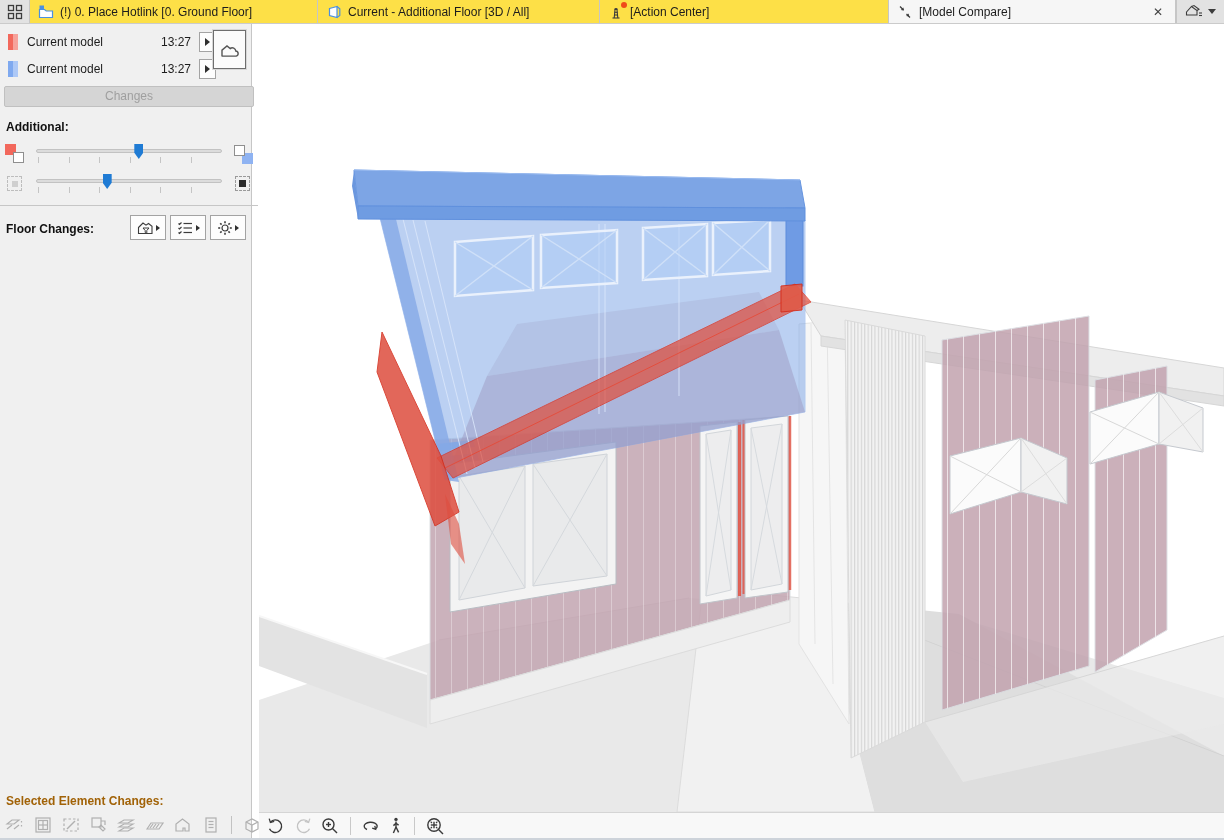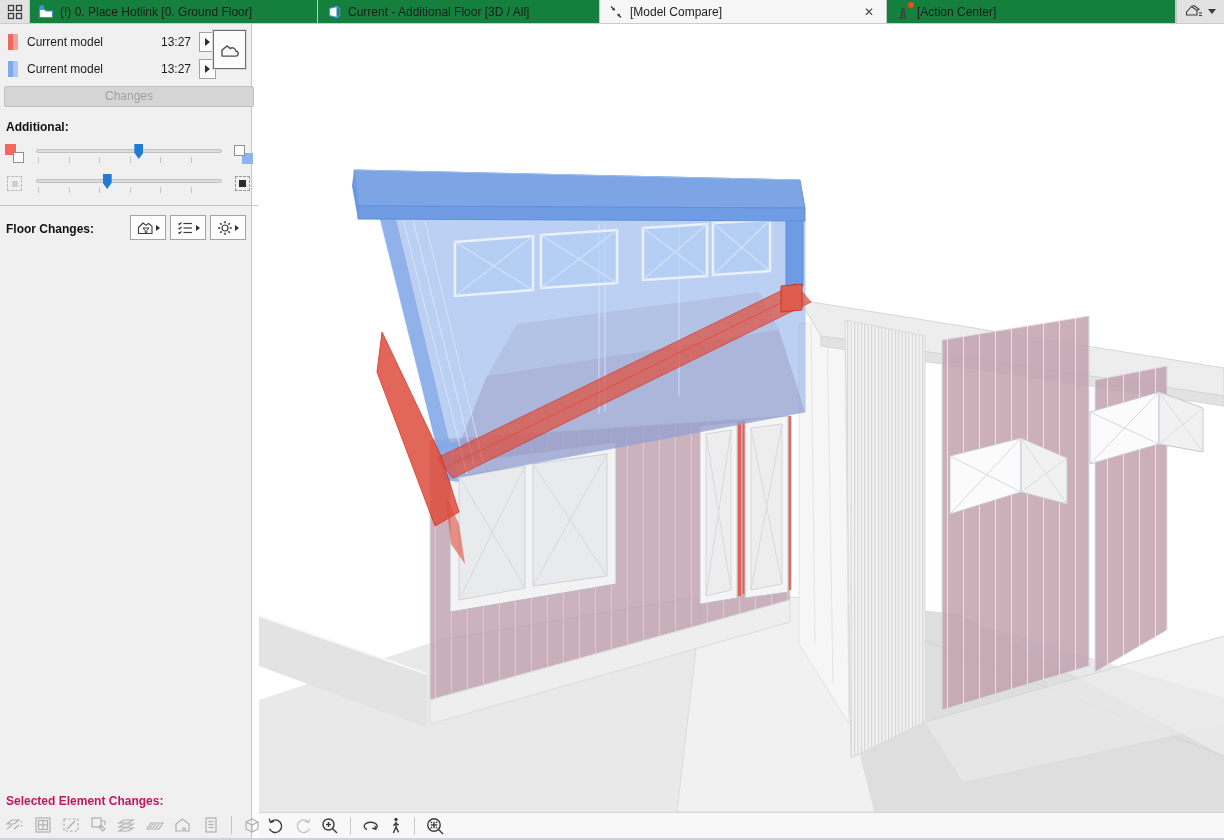--- a/index.html
+++ b/index.html
@@ -3,21 +3,21 @@
 <meta charset="utf-8">
 <style>
   * { margin:0; padding:0; box-sizing:border-box; }
   html,body { width:1224px; height:840px; overflow:hidden; }
   body { font-family:"Liberation Sans", sans-serif; font-size:12px; color:#1c1c1c; background:#e8e8e8; }
   .app { position:relative; width:1224px; height:840px; background:#fff; }
 
   
   .tabbar { position:absolute; top:0; left:0; right:0; height:24px; display:flex; background:#e2e2e2; border-bottom:1px solid #cbcbcb; }
   .tab-overview { width:30px; display:flex; align-items:center; justify-content:center; border-right:1px solid #c6c6c6; cursor:pointer; }
-  .tab { display:flex; align-items:center; gap:6px; padding:0 8px; border-right:1px solid #c6c6c6; background:#15803d; cursor:pointer; white-space:nowrap; overflow:hidden; }
+  .tab { display:flex; align-items:center; gap:6px; padding:0 8px; border-right:1px solid #c6c6c6; background:#fde047; cursor:pointer; white-space:nowrap; overflow:hidden; }
   .tab.active { background:#f6f6f6; }
   .tab .lbl { overflow:hidden; text-overflow:ellipsis; }
   .tab .close { margin-left:auto; font-size:12px; color:#444; padding:0 4px; }
   .t1 { width:288px; } .t2 { width:282px; } .t3 { width:287px; } .t4 { width:289px; }
   .tab-corner { width:48px; margin-left:auto; display:flex; align-items:center; justify-content:center; gap:4px; border-left:1px solid #c6c6c6; cursor:pointer; }
   .caret-down { width:0; height:0; border-left:4px solid transparent; border-right:4px solid transparent; border-top:5px solid #3c3c3c; }
   .notif-dot { position:absolute; top:-2px; right:-3px; width:6px; height:6px; border-radius:50%; background:#f04b1a; }
   .icon-wrap { position:relative; display:flex; }
 
   
@@ -51,21 +51,21 @@
   .thumb { position:absolute; top:2px; width:9px; height:15px; background:#1f7bd4;
            clip-path:polygon(0 0,100% 0,100% 58%,50% 100%,0 58%); }
 
   .mc-buttons { position:absolute; top:191px; right:5px; display:flex; gap:4px; }
   .mc-btn { width:36px; height:25px; border:1px solid #a3a3a3; background:#fdfdfd; display:flex; align-items:center; justify-content:center; gap:2px; cursor:pointer; }
   .tri-r-sm { width:0; height:0; border-left:4px solid #2e2e2e; border-top:3px solid transparent; border-bottom:3px solid transparent; }
 
   .tree { position:absolute; top:224px; left:6px; right:4px; }
   .tree-row { display:flex; align-items:center; gap:7px; height:20px; cursor:pointer; }
 
-  .sel-label { position:absolute; bottom:30px; left:6px; font-weight:bold; color:#be185d; }
+  .sel-label { position:absolute; bottom:30px; left:6px; font-weight:bold; color:#a16207; }
   .panel-icons { position:absolute; bottom:3px; left:5px; display:flex; align-items:center; gap:8px; }
   .vsep { width:1px; height:18px; background:#c2c2c2; margin:0 2px; }
 
   
   .viewport { position:absolute; top:24px; left:259px; width:965px; height:788px; background:#ffffff; overflow:hidden; cursor:crosshair; }
   .viewport svg { display:block; }
 
   
   .navbar { position:absolute; left:259px; bottom:2px; width:965px; height:26px; background:#f8f8f8; border-top:1px solid #d5d5d5; display:flex; align-items:center; gap:7px; padding-left:7px; }
   .navbar .nsep { width:1px; height:18px; background:#c9c9c9; margin:0 3px; }
@@ -96,49 +96,49 @@
       </svg>
       <span class="lbl">(!) 0. Place Hotlink [0. Ground Floor]</span>
     </div>
 
     <div class="tab t2">
       <svg width="16" height="16" viewBox="0 0 16 16">
         <path d="M3.5 4.5 L11 2.5 V13.5 L3.5 11.5 Z" fill="#fff" stroke="#4a90e2" stroke-width="1.2"></path>
         <path d="M11 2.5 L13.8 4.8 V11.4 L11 13.5" fill="none" stroke="#4a90e2" stroke-width="1.2"></path>
       </svg>
       <span class="lbl">Current - Additional Floor [3D / All]</span>
-    </div>
-
-    <div class="tab t3 active">
-      <svg width="16" height="16" viewBox="0 0 16 16">
-        <g stroke="#3c3c3c" stroke-width="1.3" fill="#3c3c3c">
-          <line x1="3" y1="2.5" x2="6.5" y2="6"></line>
-            <path d="M6.9 6.4 L3.9 5.9 L6.4 3.4 Z" stroke="none"></path>
-          <line x1="13" y1="13.5" x2="9.5" y2="10"></line>
-            <path d="M9.1 9.6 L12.1 10.1 L9.6 12.6 Z" stroke="none" transform="rotate(180 10.6 11.1)"></path>
-        </g>
-      </svg>
-      <span class="lbl">[Model Compare]</span>
-      <span class="close">✕</span>
     </div>
 
     <div class="tab t4">
       <span class="icon-wrap">
         <svg width="16" height="16" viewBox="0 0 16 16">
           <g fill="none" stroke="#3c3c3c" stroke-width="1.1">
             <path d="M6.2 14 L7 5.5 H9 L9.8 14"></path>
             <path d="M6.6 5.5 a1.6 1.9 0 0 1 2.8 0"></path>
             <line x1="4.5" y1="14" x2="11.5" y2="14"></line>
             <line x1="6.6" y1="8.3" x2="9.4" y2="8.3"></line>
             <line x1="6.4" y1="11" x2="9.6" y2="11"></line>
           </g>
         </svg>
         <span class="notif-dot"></span>
       </span>
       <span class="lbl">[Action Center]</span>
+    </div>
+
+    <div class="tab t3 active">
+      <svg width="16" height="16" viewBox="0 0 16 16">
+        <g stroke="#3c3c3c" stroke-width="1.3" fill="#3c3c3c">
+          <line x1="3" y1="2.5" x2="6.5" y2="6"></line>
+            <path d="M6.9 6.4 L3.9 5.9 L6.4 3.4 Z" stroke="none"></path>
+          <line x1="13" y1="13.5" x2="9.5" y2="10"></line>
+            <path d="M9.1 9.6 L12.1 10.1 L9.6 12.6 Z" stroke="none" transform="rotate(180 10.6 11.1)"></path>
+        </g>
+      </svg>
+      <span class="lbl">[Model Compare]</span>
+      <span class="close">✕</span>
     </div>
 
     <div class="tab-corner">
       <svg width="19" height="15" viewBox="0 0 19 15">
         <g fill="none" stroke="#3c3c3c" stroke-width="1.1">
           <path d="M1.5 8 L6.5 2.5 L12 6.5 V11 H1.5 Z"></path>
           <path d="M6.5 2.5 L9 1.5 L14 5.2 L12 6.5"></path>
           <line x1="14" y1="9" x2="17" y2="9"></line>
             <line x1="14" y1="11.5" x2="17" y2="11.5"></line>
         </g>

